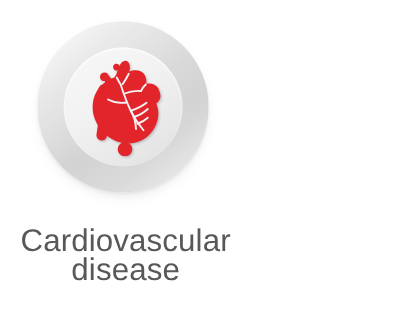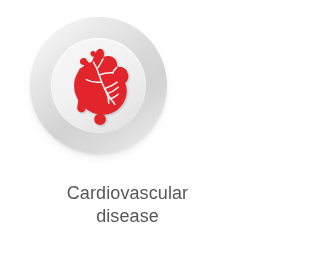--- a/index.html
+++ b/index.html
@@ -91,25 +91,24 @@
   }
 
   
   .caption {
     position: absolute;
     left: 0;
     top: 182px;
     width: 201px;
     text-align: center;
     color: #58585a;
-    font-size: 18px;
+    font-size: 25px;
     font-weight: 400;
     line-height: 23px;
     letter-spacing: 0.1px;
-    margin-left: 27px;
   }
   .caption .line {
     display: block;
     white-space: nowrap;
   }
 </style>
 </head>
 <body>
 
 <div class="card">

